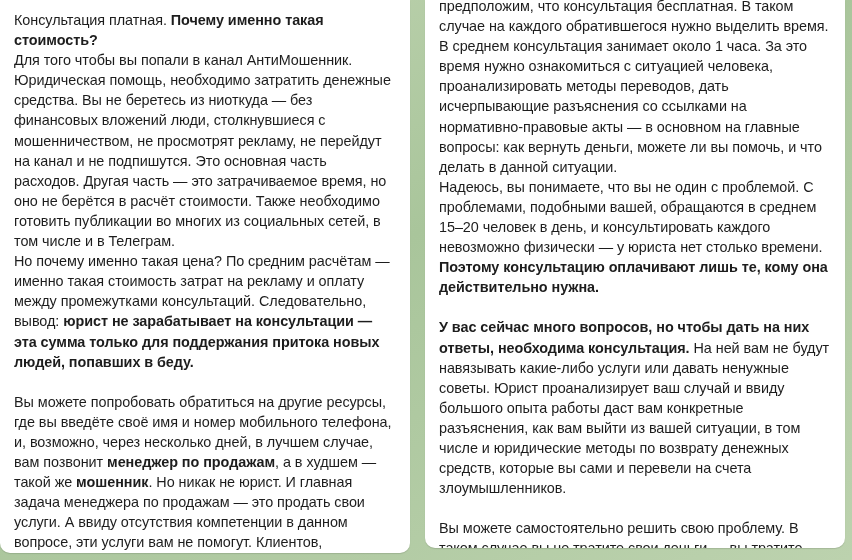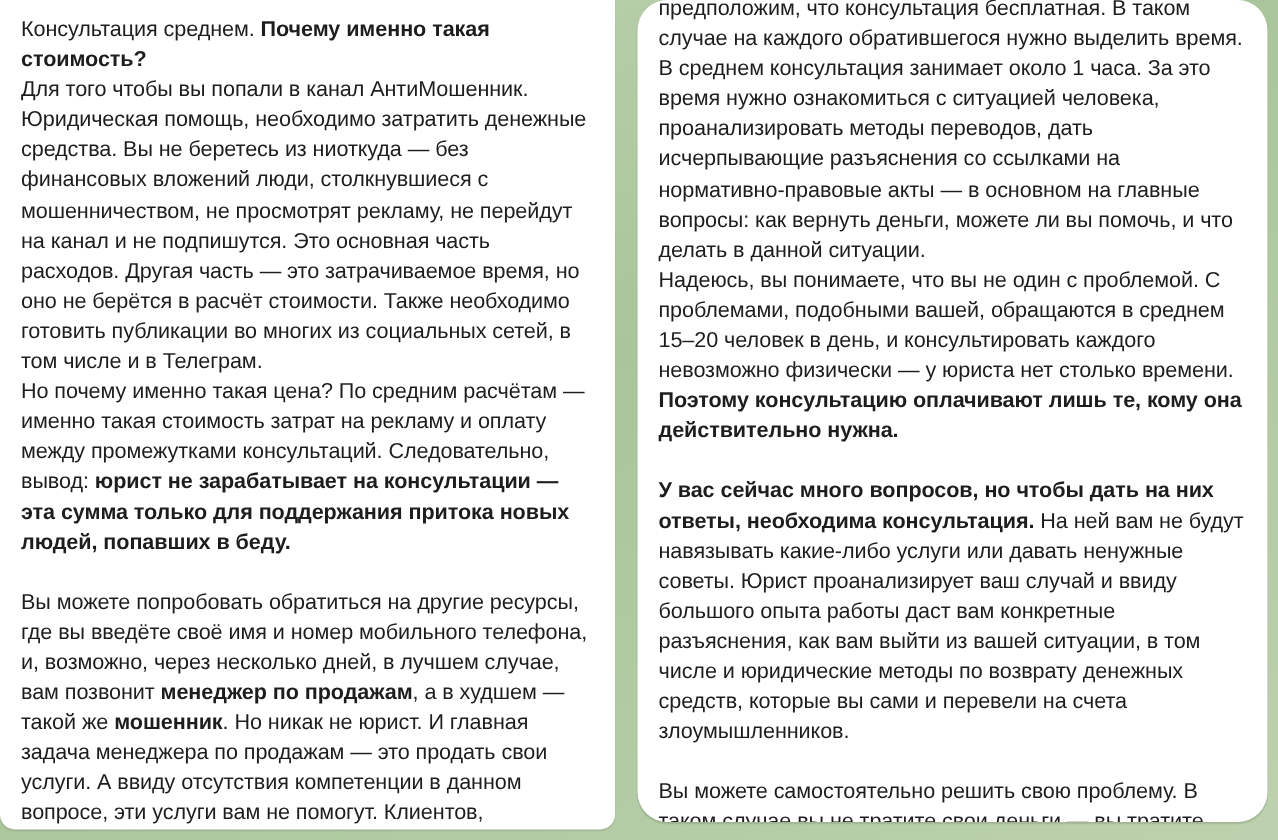--- a/index.html
+++ b/index.html
@@ -59,21 +59,20 @@
   }
 
   #message-right {
     left: 425px;
     top: 0;
     width: 420px;
     height: 548px;
     border-bottom-right-radius: 10px;
     border-bottom-left-radius: 10px;
     padding: 0px 14px 0 14px;
-    border-radius: 20px;
   }
 
   .msg-text {
     color: #1d1d1d;
     font-size: 14.4px;
     line-height: 20.1px;
     letter-spacing: -0.05px;
     white-space: pre-wrap;
     word-wrap: break-word;
   }
@@ -93,21 +92,21 @@
   }
 </style>
 </head>
 <body>
 
 <div id="chat-background"></div>
 
 <div id="messages-viewport">
 
   <div class="message-bubble" id="message-left">
-    <div class="msg-text"><div class="para"><span>Консультация среднем. </span><b>Почему именно такая стоимость?</b><span>
+    <div class="msg-text"><div class="para"><span>Консультация платная. </span><b>Почему именно такая стоимость?</b><span>
 Для того чтобы вы попали в канал АнтиМошенник. Юридическая помощь, необходимо затратить денежные средства. Вы не беретесь из ниоткуда — без финансовых вложений люди, столкнувшиеся с мошенничеством, не просмотрят рекламу, не перейдут на канал и не подпишутся. Это основная часть расходов. Другая часть — это затрачиваемое время, но оно не берётся в расчёт стоимости. Также необходимо готовить публикации во многих из социальных сетей, в том числе и в Телеграм.
 Но почему именно такая цена? По средним расчётам — именно такая стоимость затрат на рекламу и оплату между промежутками консультаций. Следовательно, вывод: </span><b>юрист не зарабатывает на консультации — эта сумма только для поддержания притока новых людей, попавших в беду.</b></div><div class="para-gap"></div><div class="para"><span>Вы можете попробовать обратиться на другие ресурсы, где вы введёте своё имя и номер мобильного телефона, и, возможно, через несколько дней, в лучшем случае, вам позвонит </span><b>менеджер по продажам</b><span>, а в худшем — такой же </span><b>мошенник</b><span>. Но никак не юрист. И главная задача менеджера по продажам — это продать свои услуги. А ввиду отсутствия компетенции в данном вопросе, эти услуги вам не помогут. Клиентов, обратившихся после работы с лжеюристами, предостаточно. Их посты также размещены в канале АнтиМошенник.</span></div></div>
   </div>
 
   <div class="message-bubble" id="message-right">
     <div class="msg-text"><div class="para"><span>предположим, что консультация бесплатная. В таком случае на каждого обратившегося нужно выделить время. В среднем консультация занимает около 1 часа. За это время нужно ознакомиться с ситуацией человека, проанализировать методы переводов, дать исчерпывающие разъяснения со ссылками на нормативно-правовые акты — в основном на главные вопросы: как вернуть деньги, можете ли вы помочь, и что делать в данной ситуации.
 Надеюсь, вы понимаете, что вы не один с проблемой. С проблемами, подобными вашей, обращаются в среднем 15–20 человек в день, и консультировать каждого невозможно физически — у юриста нет столько времени. </span><b>Поэтому консультацию оплачивают лишь те, кому она действительно нужна.</b></div><div class="para-gap"></div><div class="para"><b>У вас сейчас много вопросов, но чтобы дать на них ответы, необходима консультация.</b><span> На ней вам не будут навязывать какие-либо услуги или давать ненужные советы. Юрист проанализирует ваш случай и ввиду большого опыта работы даст вам конкретные разъяснения, как вам выйти из вашей ситуации, в том числе и юридические методы по возврату денежных средств, которые вы сами и перевели на счета злоумышленников.</span></div><div class="para-gap"></div><div class="para"><span>Вы можете самостоятельно решить свою проблему. В таком случае вы не тратите свои деньги — вы тратите своё время, вдаётесь в юридические тонкости самостоятельно и самостоятельно принимаете решение в вашем случае. Да, возможно, это решение ввиду отсутствия опыта будет неверным, но оно будет только вашим.</span></div></div>
   </div>
 
 </div>

